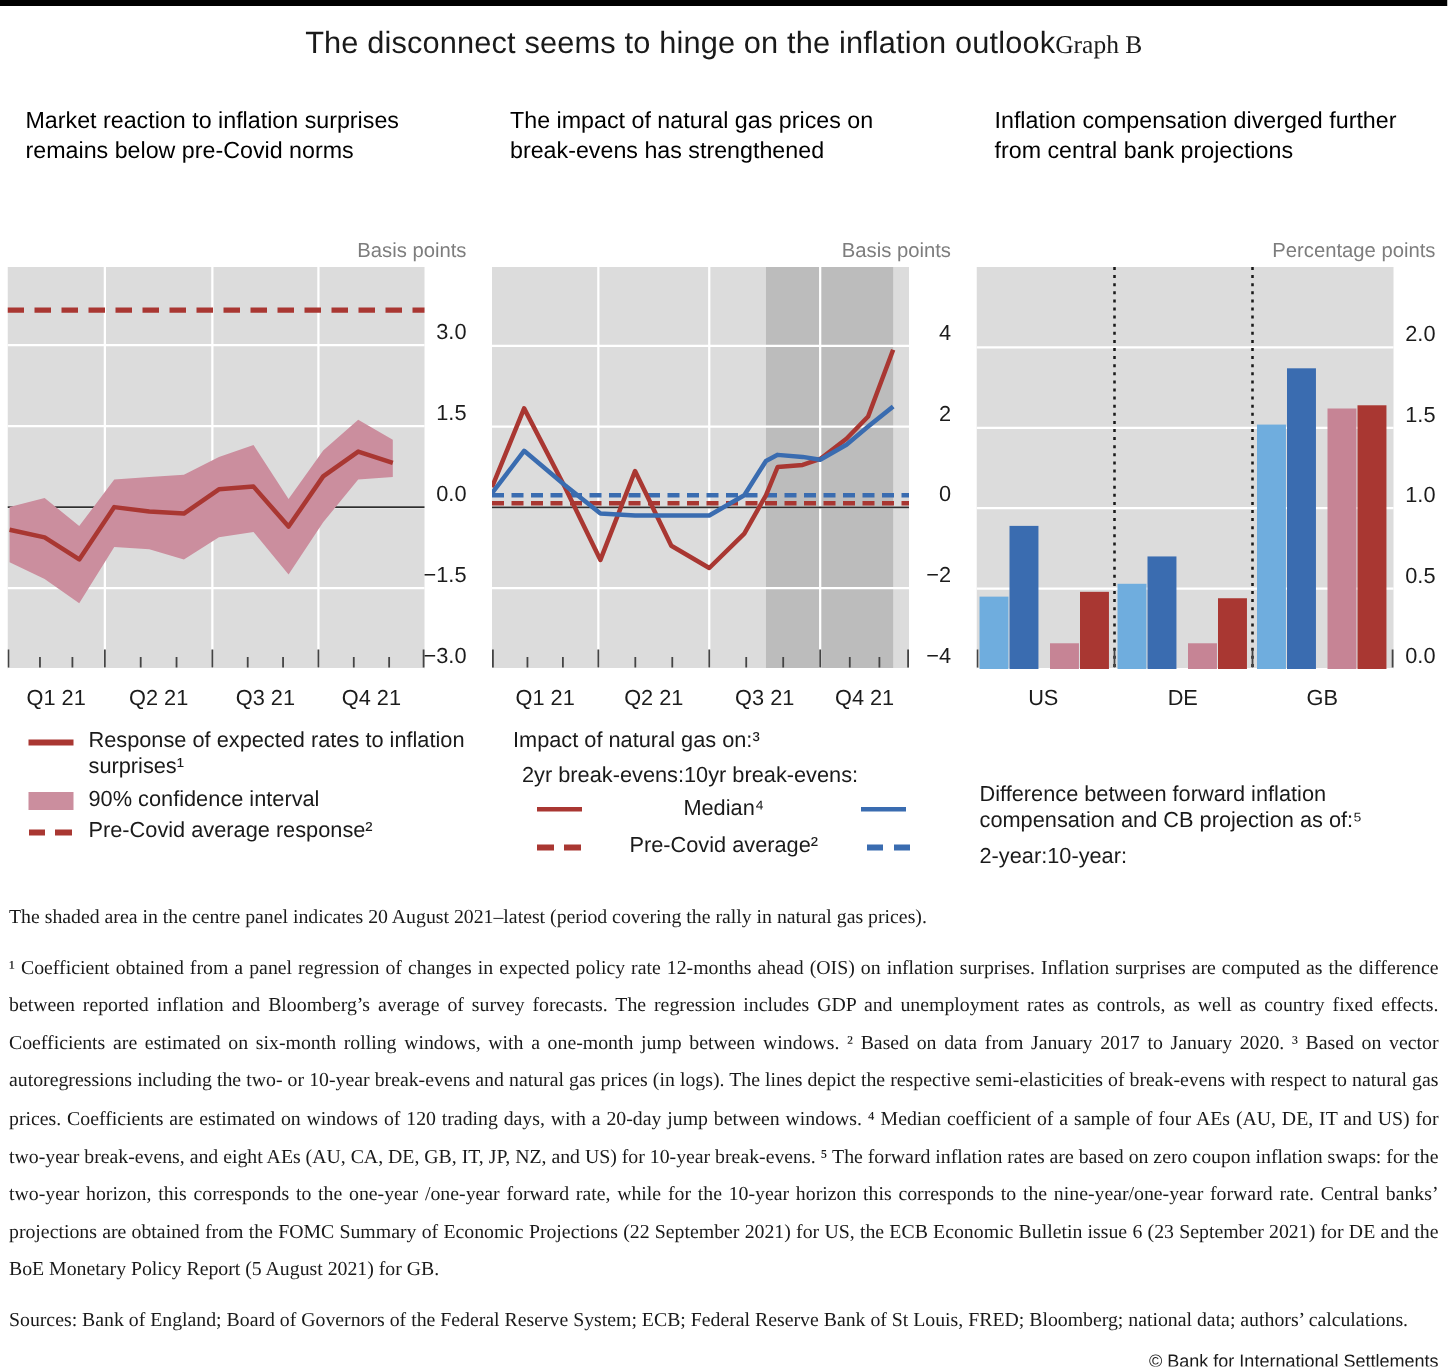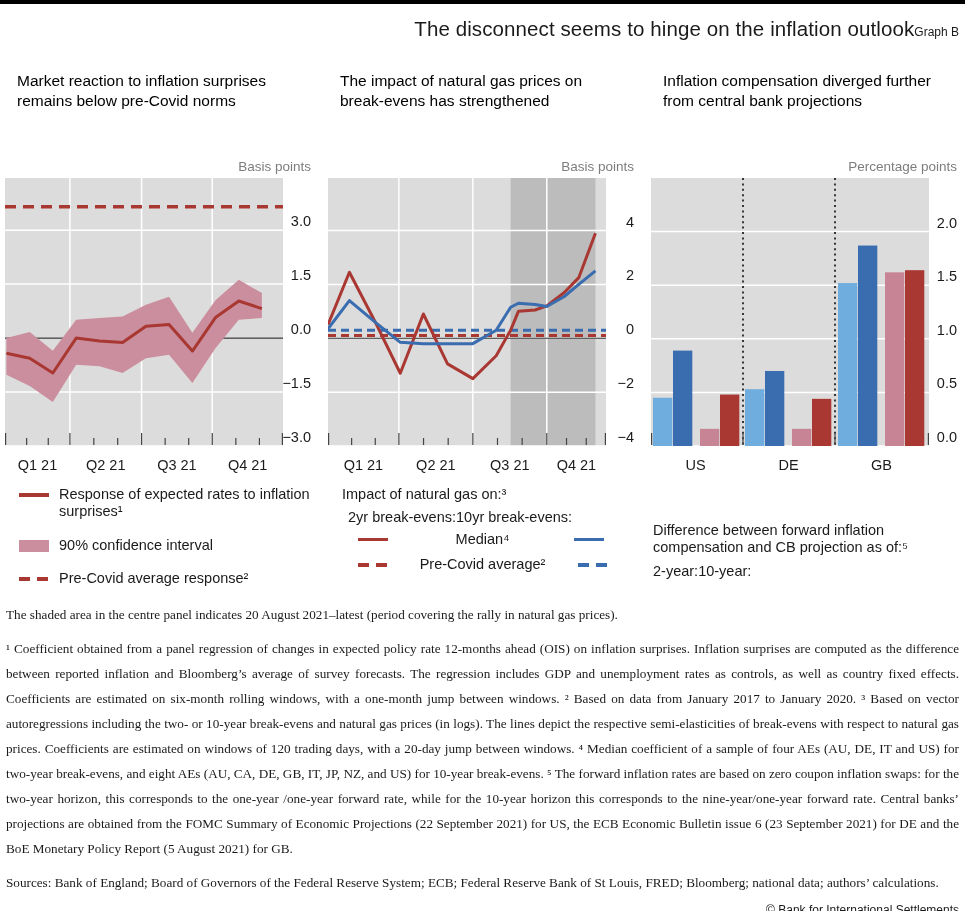--- a/index.html
+++ b/index.html
@@ -2,23 +2,23 @@
 <html style="--red: #a93732; --blue: #3a6cb0; --light-blue: #6fadde; --pink: #c68495; --band-pink: #cb8e9e; --plot-bg: #dcdcdc; --shaded: #bcbcbc; --muted: #7d7d7d;"><head>
 <meta charset="utf-8">
 <style>
   html,body{margin:0;padding:0;}
   body{
     width:965px;height:911px;overflow:hidden;background:#fff;
     font-family:"Liberation Sans",sans-serif;color:#1a1a1a;
     display:flex;flex-direction:column;box-sizing:border-box;
   }
   .bar-top{height:4px;background:#000;flex:0 0 auto;}
-  .header{display:flex;justify-content:flex-end;align-items:baseline;padding:13px 6px 9px 6px;}
+  .header{display:flex;justify-content:center;align-items:baseline;padding:13px 6px 9px 6px;}
   .header h1{font-size:20.5px;font-weight:400;margin:0;letter-spacing:.1px;}
-  .graph-label{font-size:12px;}
+  .graph-label{font-size:17px;font-family:Liberation Serif, serif;}
   .rule{height:1.5px;background:#000;}
   .panels{display:flex;gap:14px;padding:9px 5px 0 5px;}
   .panel{width:309px;flex:0 0 auto;}
   .panel h2{font-size:15.5px;font-weight:400;margin:12px;line-height:1.32;min-height:42px;color:#000;}
   .unit{text-align:right;font-size:13.5px;color:var(--muted);padding:3px 3px 4px 0;margin-top:43px;}
   .chart{height:304px;}
   .chart svg text{font-family:"Liberation Sans",sans-serif;font-size:14.5px;fill:#1b1b1b;}
   .legend{margin-top:4px;font-size:14.5px;line-height:1.2;}
   .sw{display:inline-block;flex:0 0 auto;}
   .sw-line{width:30px;height:3.6px;}
@@ -26,21 +26,21 @@
   .sw-line.blue{background:var(--blue);}
   .sw-dash{width:30px;height:3.6px;}
   .sw-dash.red{background:repeating-linear-gradient(90deg,var(--red) 0 11px,transparent 11px 18px);}
   .sw-dash.blue{background:repeating-linear-gradient(90deg,var(--blue) 0 11px,transparent 11px 18px);}
   .sw-box{width:30px;height:12px;}
   .sw-box.band{background:var(--band-pink);}
   .sw-box.lightblue{background:var(--light-blue);}
   .sw-box.darkblue{background:var(--blue);}
   .sw-box.pink{background:var(--pink);}
   .sw-box.darkred{background:var(--red);}
-  .legend-rows{display:flex;flex-direction:column;gap:16px;padding-left:14px;}
+  .legend-rows{display:flex;flex-direction:column;gap:4px;padding-left:14px;}
   .lrow{display:flex;gap:10px;align-items:flex-start;}
   .lrow .sw{margin-top:7px;}
   .lrow .sw-box{margin-top:3px;}
   .ltext{max-width:252px;}
   .lg-title{padding-left:14px;margin-bottom:5px;}
   .lg-cols{display:flex;justify-content:flex-start;padding:1px 1px 4px 20px;}
   .legend-right .lg-cols{padding-left:2px;}
   .lg-grid{display:grid;grid-template-columns:34px 1fr 34px;align-items:center;row-gap:8px;text-align:center;}
   .legend-mid .lg-grid{width:250px;margin:0 auto;}
   .lg-grid .sw{justify-self:start;}

